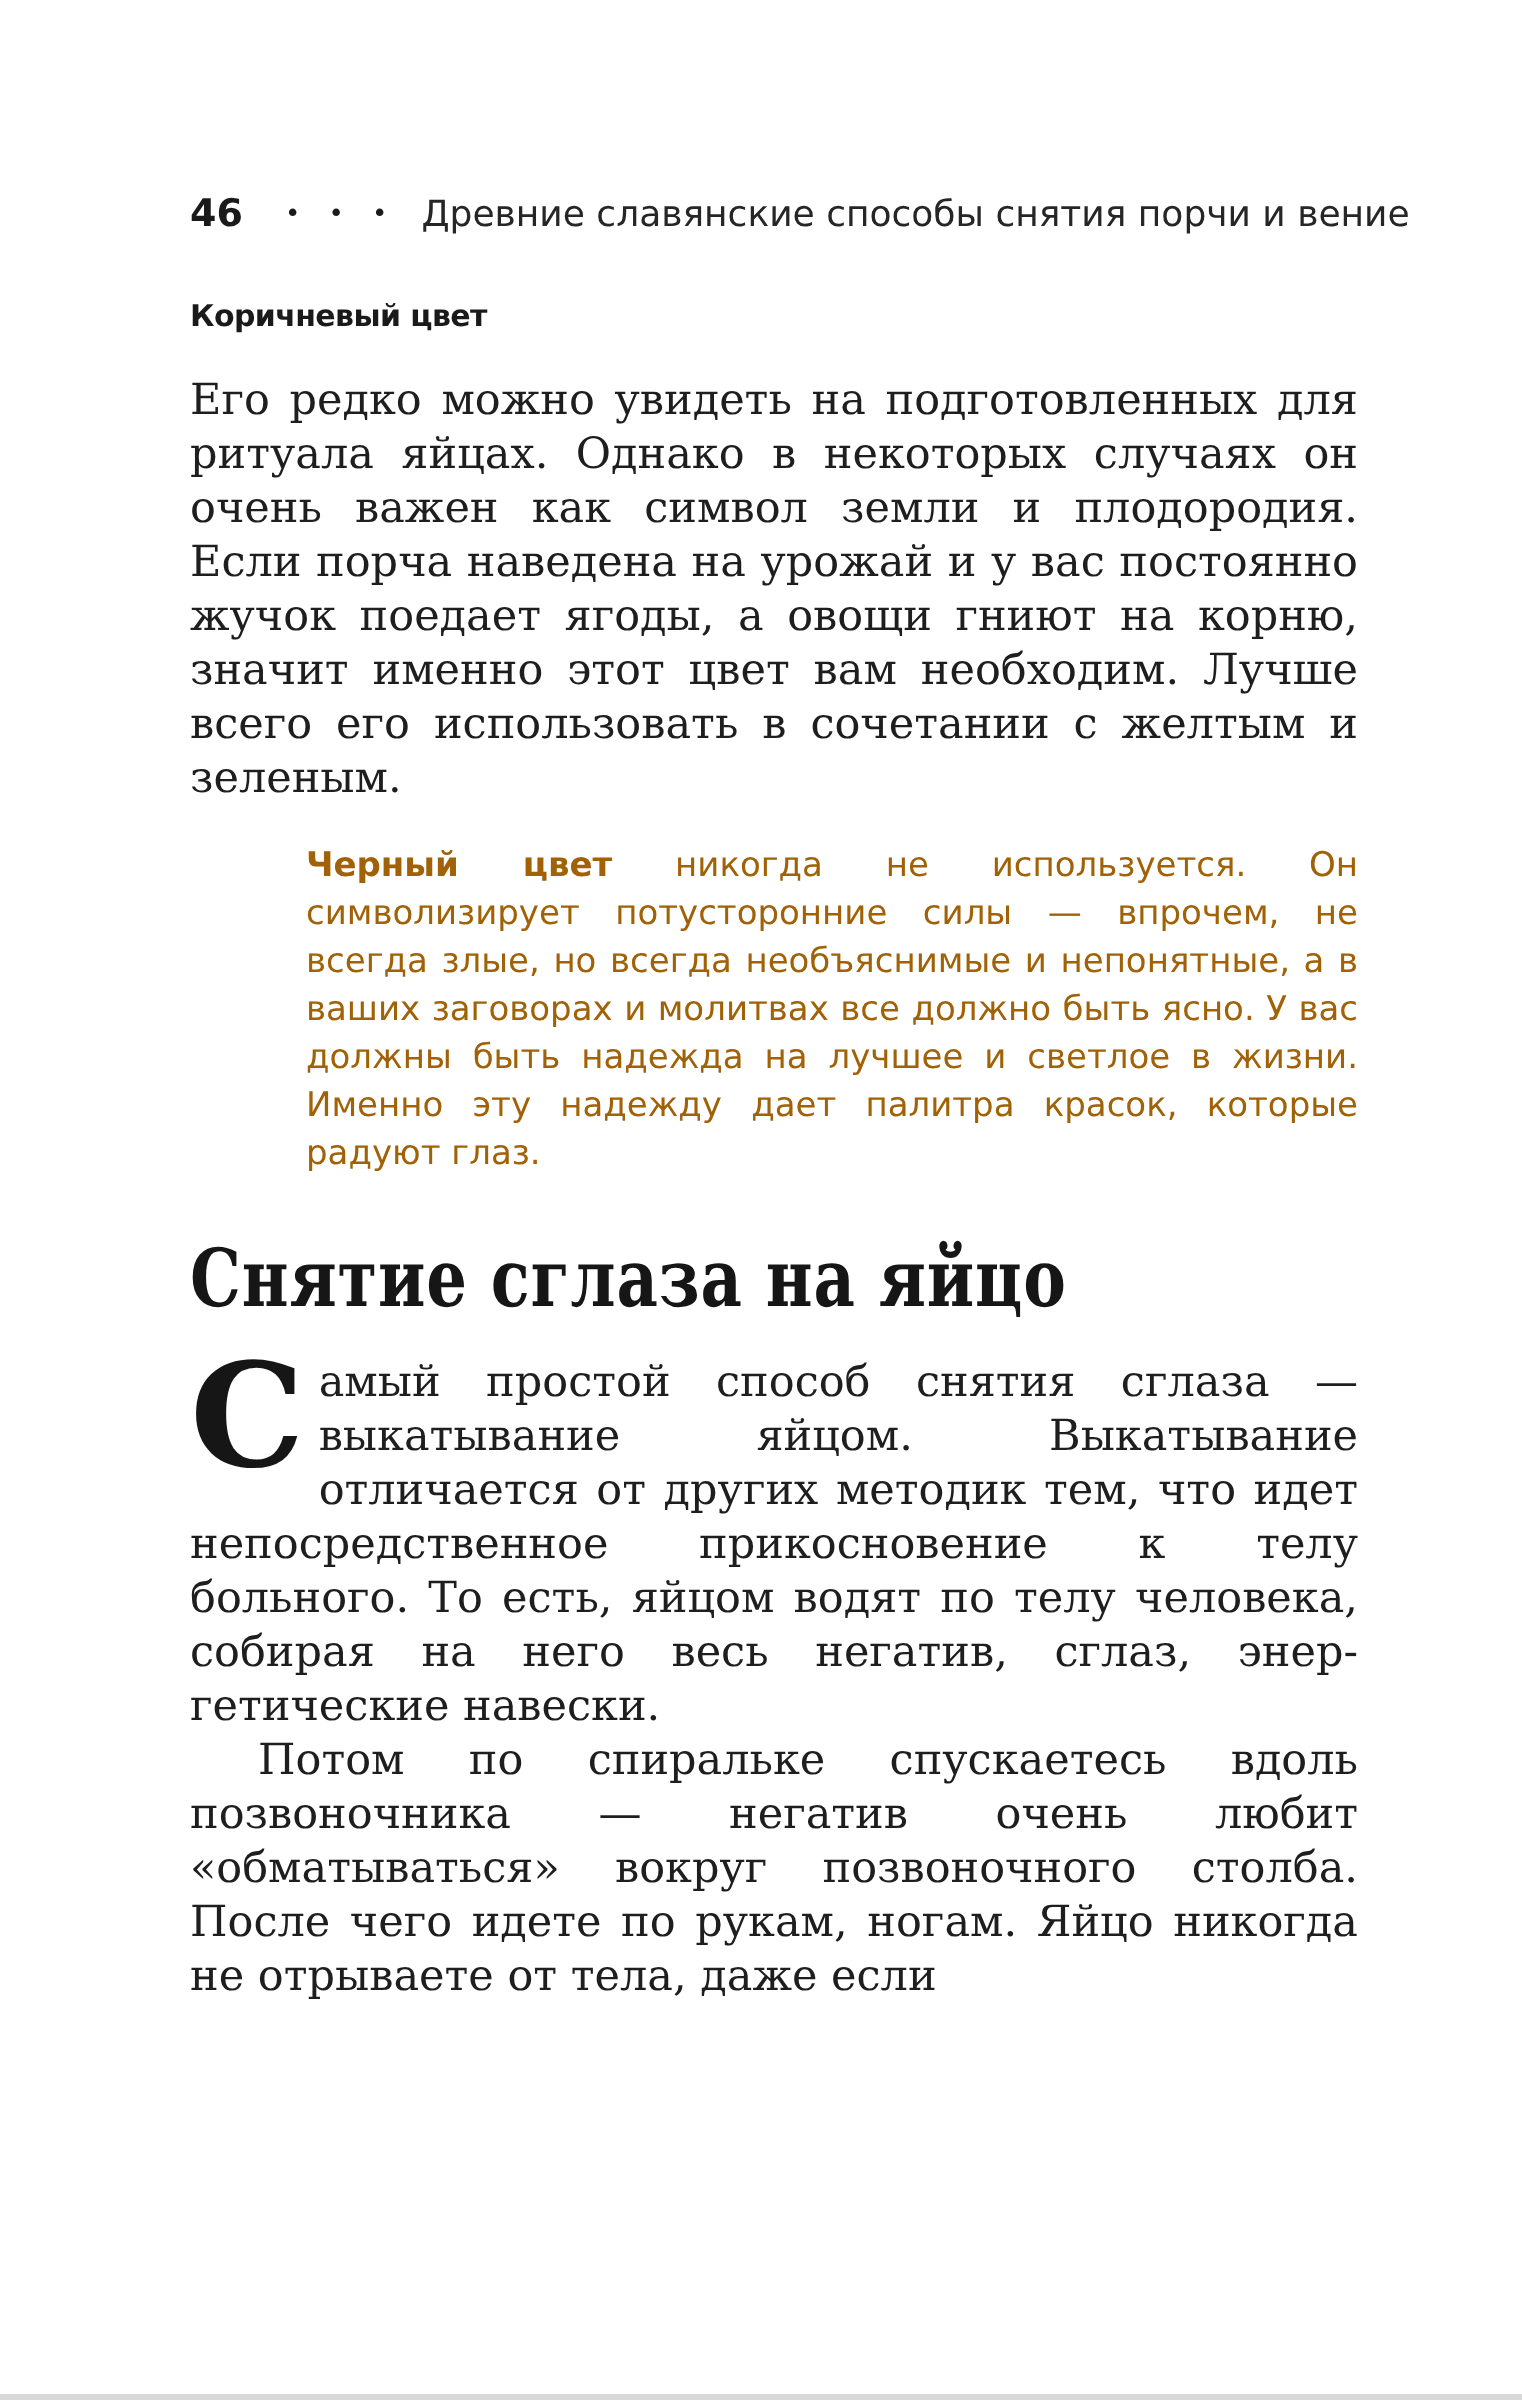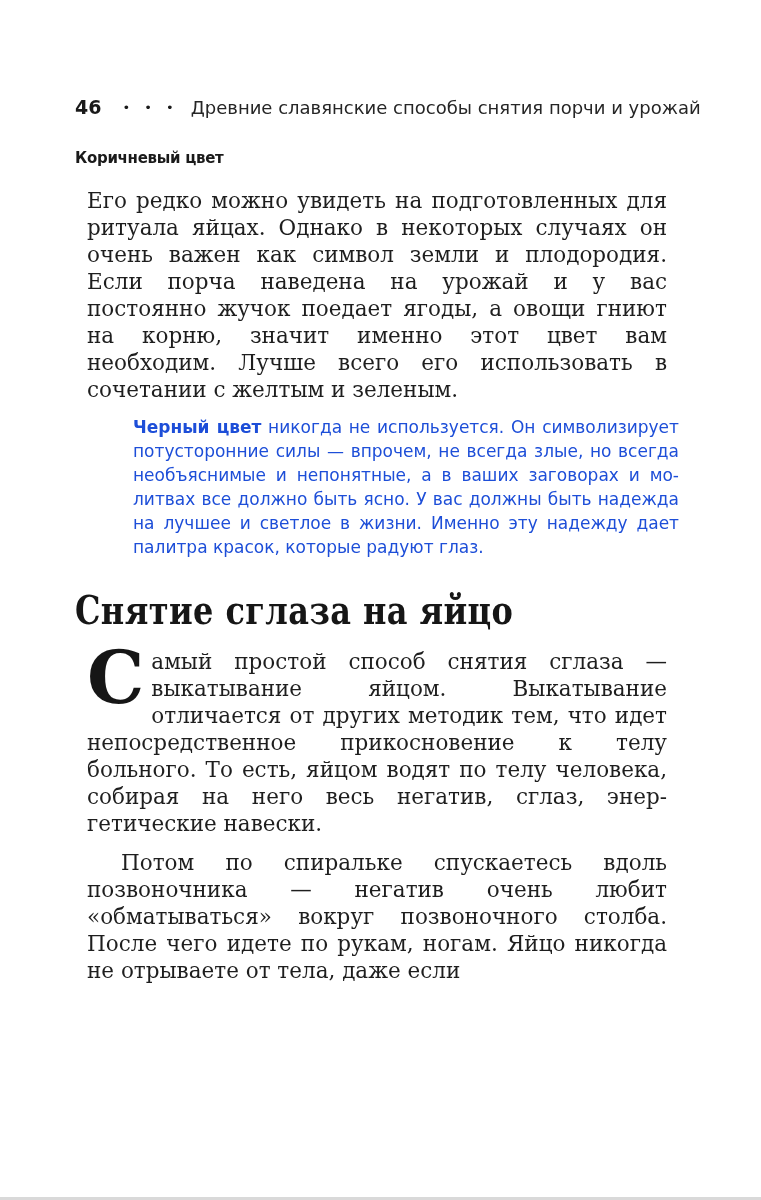--- a/index.html
+++ b/index.html
@@ -12,21 +12,21 @@
     height: 1200px;
     overflow: hidden;
     position: relative;
     color: #1e1e1e;
     -webkit-font-smoothing: antialiased;
   }
   .page {
     box-sizing: border-box;
     width: 761px;
     height: 1200px;
-    padding: 97px 82px 0 75px;
+    padding: 97px 82px 0 95px;
     position: relative;
   }
   
   .page-header {
     display: flex;
     align-items: baseline;
     font-family: "DejaVu Sans", sans-serif;
     line-height: 21px;
     white-space: nowrap;
   }
@@ -52,38 +52,38 @@
     margin: 25px 0 0 0;
     font-family: "DejaVu Sans", sans-serif;
     font-weight: bold;
     font-size: 15px;
     line-height: 26px;
     color: #1a1a1a;
     letter-spacing: -0.3px;
   }
   
   .body-para {
-    margin: 12px;
+    margin: 0;
     font-family: "DejaVu Serif", serif;
     font-size: 21.5px;
     line-height: 27px;
     text-align: justify;
     color: #1e1e1e;
     hyphens: manual;
   }
   .para-first { margin-top: 16px; }
   .para-indent { text-indent: 34px; }
   
   .note-block {
-    margin: 4px 0 0 58px;
+    margin: 18px 0 0 58px;
     font-family: "DejaVu Sans", sans-serif;
     font-size: 17px;
     line-height: 24px;
     text-align: justify;
-    color: #1d4ed8;
+    color: #a16207;
     hyphens: manual;
   }
   .note-lead { font-weight: bold; }
   
   .chapter-heading {
     margin: 27px 0 0 0;
     font-family: "DejaVu Serif", serif;
     font-weight: bold;
     font-size: 40px;
     line-height: 48px;
@@ -115,21 +115,21 @@
   }
 </style>
 </head>
 <body>
 
 <div class="page">
 
   <header class="page-header">
     <span class="page-number">46</span>
     <span class="dots-separator">• • •</span>
-    <span class="running-title">Древние славянские способы снятия порчи и урожай</span>
+    <span class="running-title">Древние славянские способы снятия порчи и вение</span>
   </header>
 
   <h2 class="section-heading">Коричневый цвет</h2>
 
   <p class="body-para para-first">Его редко можно увидеть на подготовленных для ри­туала яйцах. Однако в некоторых случаях он очень важен как символ земли и плодородия. Если порча наведена на урожай и у вас постоянно жучок поедает ягоды, а овощи гниют на корню, значит именно этот цвет вам необходим. Лучше всего его использовать в сочетании с желтым и зеленым.</p>
 
   <div class="note-block"><span class="note-lead">Черный цвет</span><span> никогда не используется. Он символизирует потусторонние силы — впрочем, не всегда злые, но всегда необъяснимые и непонятные, а в ваших заговорах и мо­литвах все должно быть ясно. У вас должны быть надежда на лучшее и светлое в жизни. Именно эту надежду дает па­литра красок, которые радуют глаз.</span></div>
 
   <h1 class="chapter-heading">Снятие сглаза на яйцо</h1>
 

